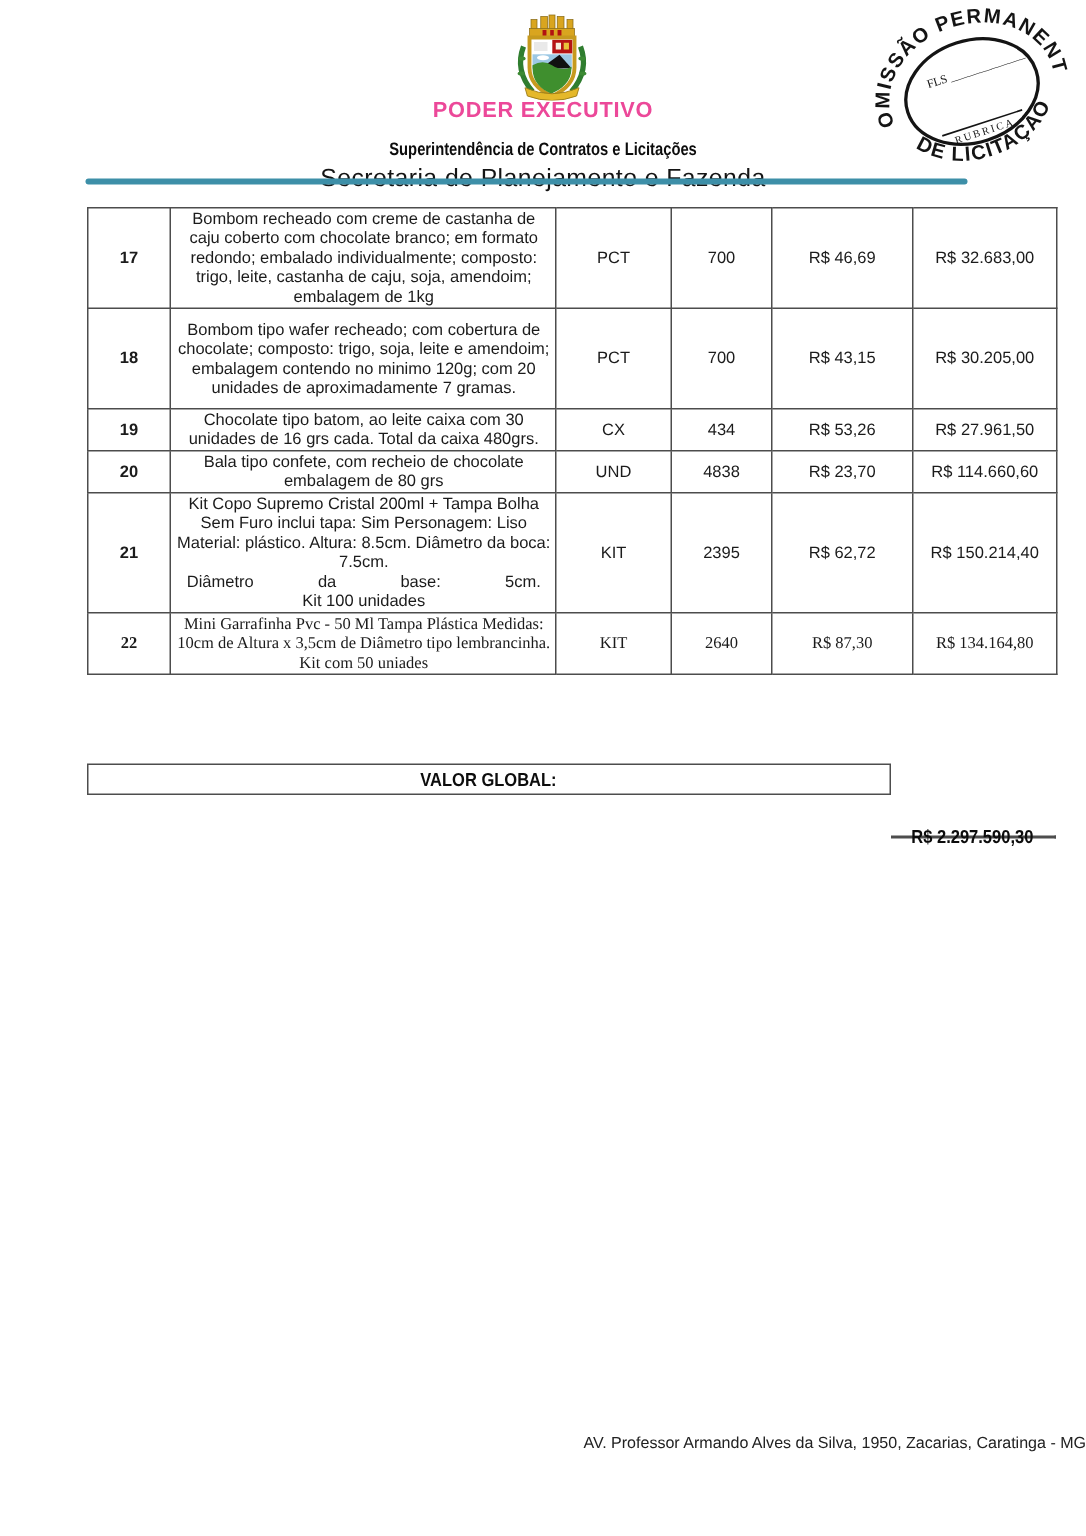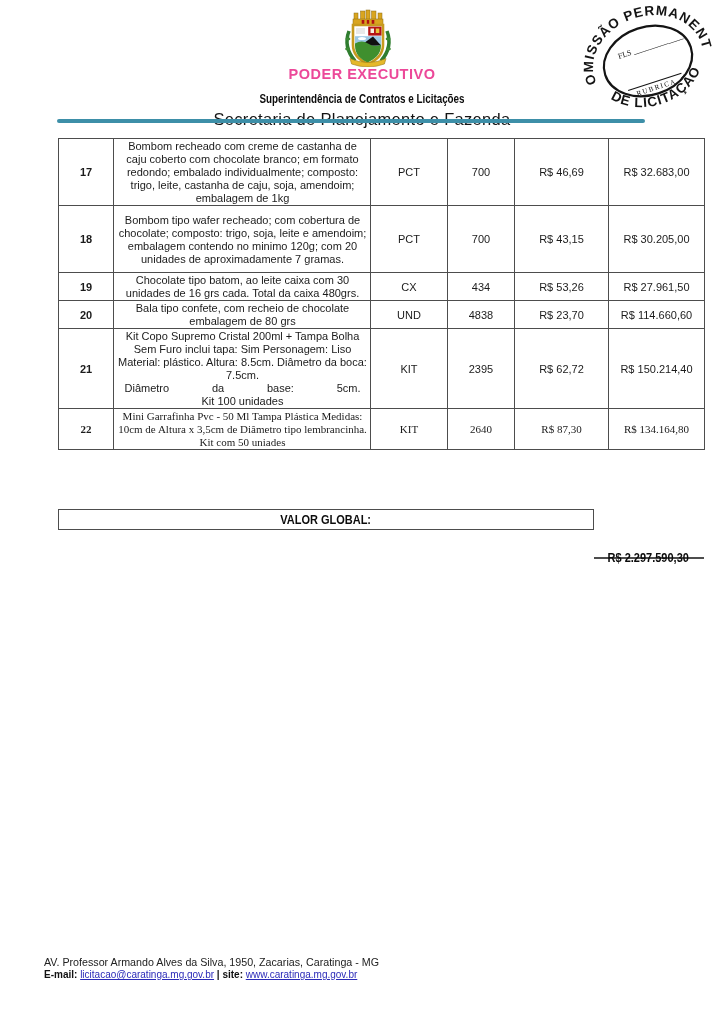--- a/index.html
+++ b/index.html
@@ -37,21 +37,21 @@
   
   .valor-row { position:absolute; top:509px; left:58px; width:646px; height:21px; display:flex; }
   .valor-label-cell { width:536px; border:1px solid #4d4d4d; display:flex;
                       align-items:center; justify-content:center; }
   .valor-value-cell { width:110px; border:1px solid #4d4d4d; border-left:none; display:flex;
                       align-items:center; justify-content:center;margin-top:48px; }
   .cond { display:inline-block; transform:scaleX(.88); transform-origin:center;
           font-weight:bold; font-size:12.5px; white-space:nowrap; color:#0c0c0c; }
 
   
-  .footer { position:absolute; top:956px; left:0; width:724px; text-align:left;padding-left:44px; }
+  .footer { position:absolute; top:956px; left:0; width:724px; text-align:right;padding-left:44px; }
   .f-address { font-size:10.7px; color:#222; }
   .f-contacts { font-size:10px; color:#111; margin-top:1px; }
   .f-contacts b { font-weight:bold; }
   .f-link { color:#2a2ab8; text-decoration:underline; }
 </style>
 </head>
 <body>
 
 <div class="page">
 
@@ -186,22 +186,15 @@
     <div class="valor-label-cell">
       <span class="cond">VALOR GLOBAL:</span>
     </div>
     <div class="valor-value-cell">
       <span class="cond">R$ 2.297.590,30</span>
     </div>
   </div>
 
   <div class="footer">
     <div class="f-address">AV. Professor Armando Alves da Silva, 1950, Zacarias, Caratinga - MG</div>
-    <div class="f-contacts">
-      <b>E-mail:</b>
-      <a class="f-link" href="#">licitacao@caratinga.mg.gov.br</a>
-      <b>|</b>
-      <b>site:</b>
-      <a class="f-link" href="#">www.caratinga.mg.gov.br</a>
-    </div>
   </div>
 
 </div>
 
 </body></html>

